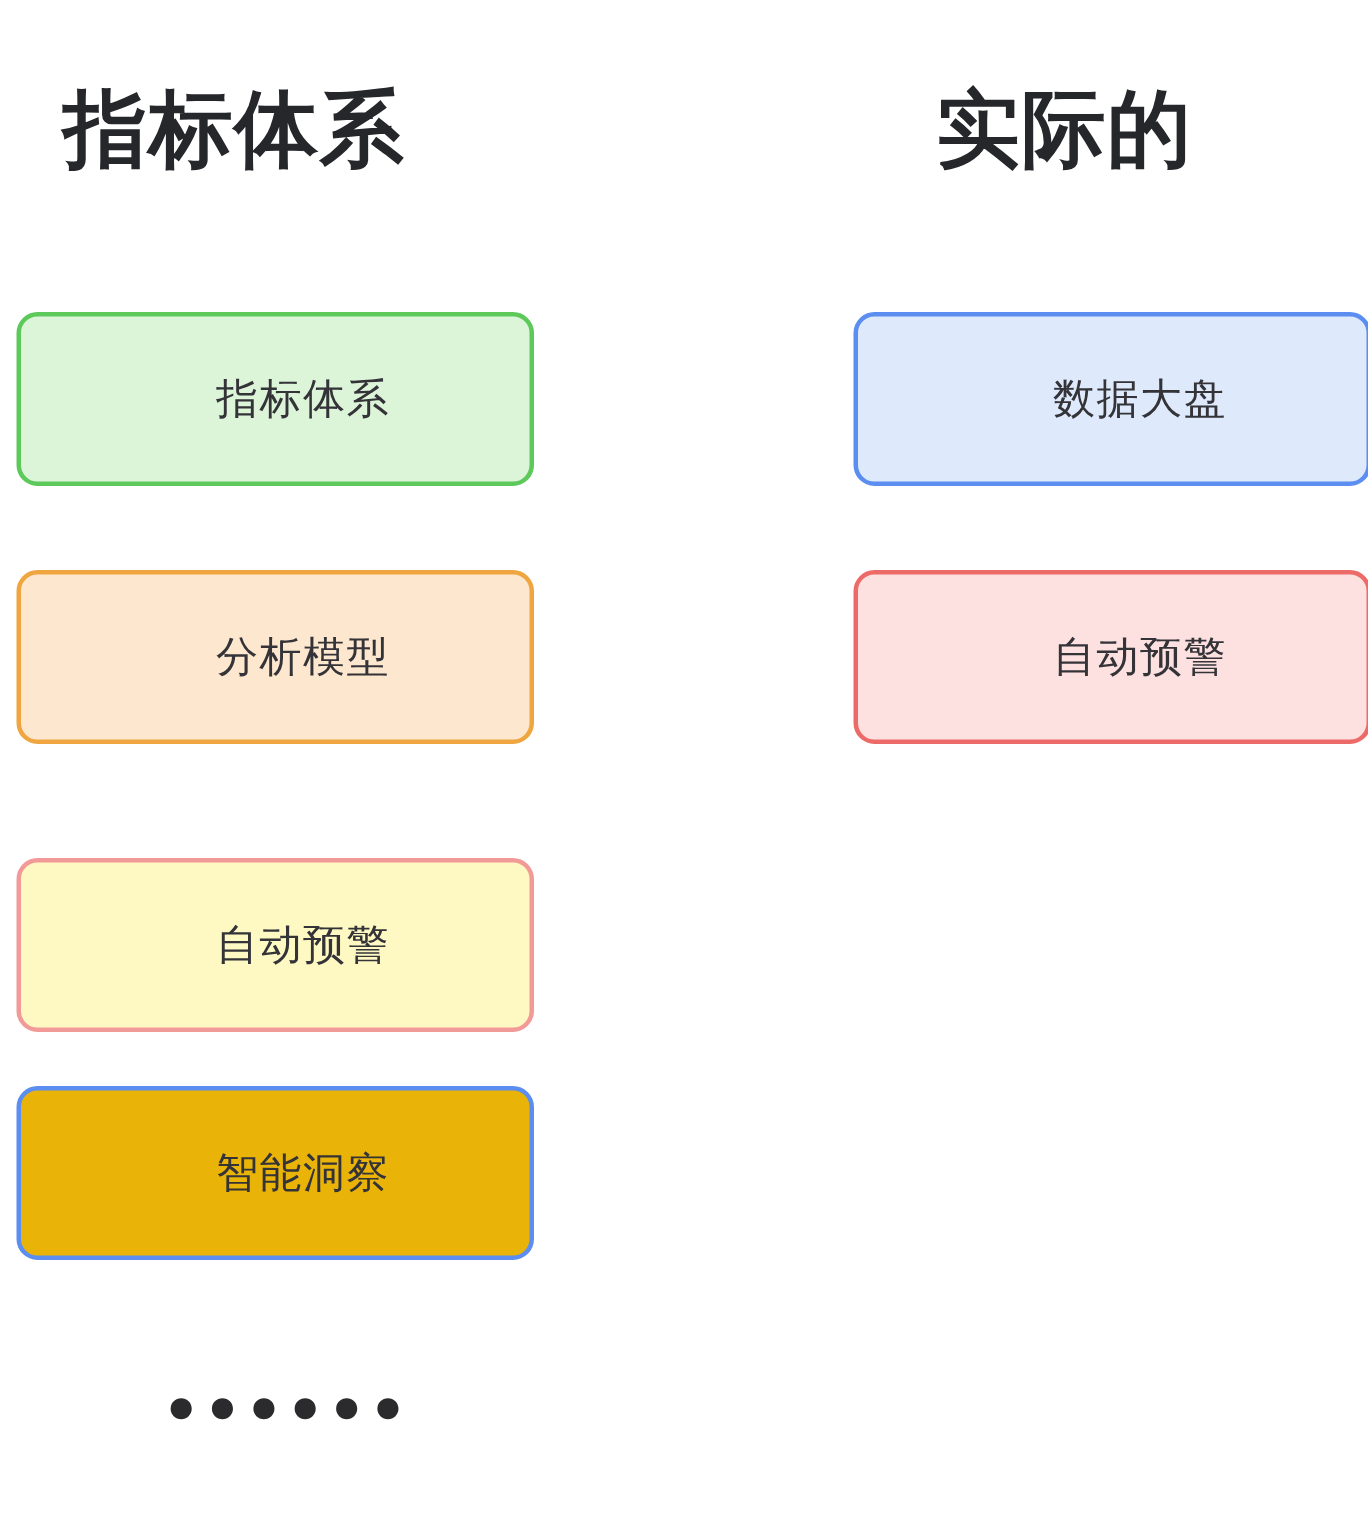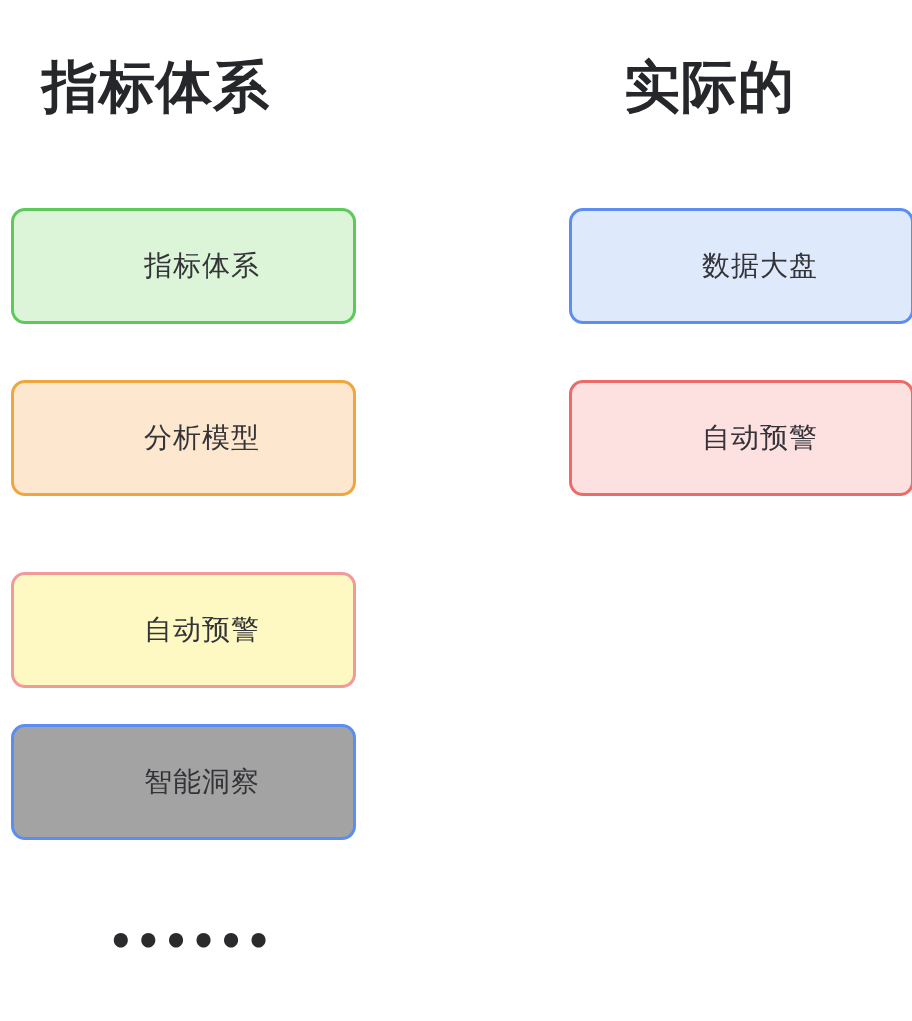--- a/index.html
+++ b/index.html
@@ -33,20 +33,20 @@
 </head>
 <body>
 
 <div class="title left">指标体系</div>
 <div class="title right">实际的</div>
 
 <div class="col-left">
   <div class="box" style="border-color: rgb(92, 201, 90); background: rgb(220, 244, 216); top: 208px;">指标体系</div>
   <div class="box" style="border-color: rgb(240, 166, 64); background: rgb(253, 232, 207); top: 380px; font-family: Liberation Mono, monospace;">分析模型</div>
   <div class="box" style="border-color: rgb(241, 154, 151); background: #fef9c3; top: 572px;">自动预警</div>
-  <div class="box" style="border-color: rgb(91, 142, 240); background: #a3a3a3; top: 724px;">智能洞察</div>
+  <div class="box" style="border-color: rgb(91, 142, 240); background: #eab308; top: 724px;">智能洞察</div>
   <div class="dots">••••••</div>
 </div>
 
 <div class="col-right">
   <div class="box" style="border-color: rgb(91, 142, 240); background: rgb(223, 233, 252); top: 208px;">数据大盘</div>
   <div class="box" style="border-color: rgb(236, 107, 104); background: rgb(253, 224, 224); top: 380px;">自动预警</div>
 </div>
 
 </body></html>

